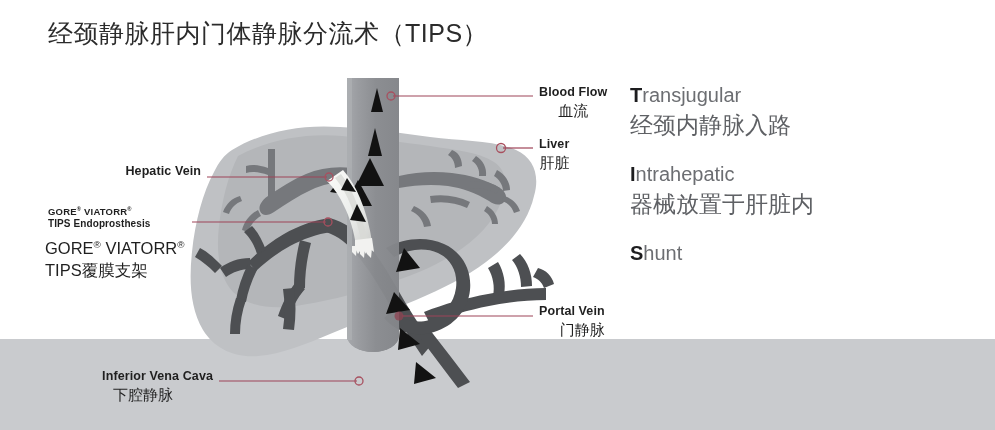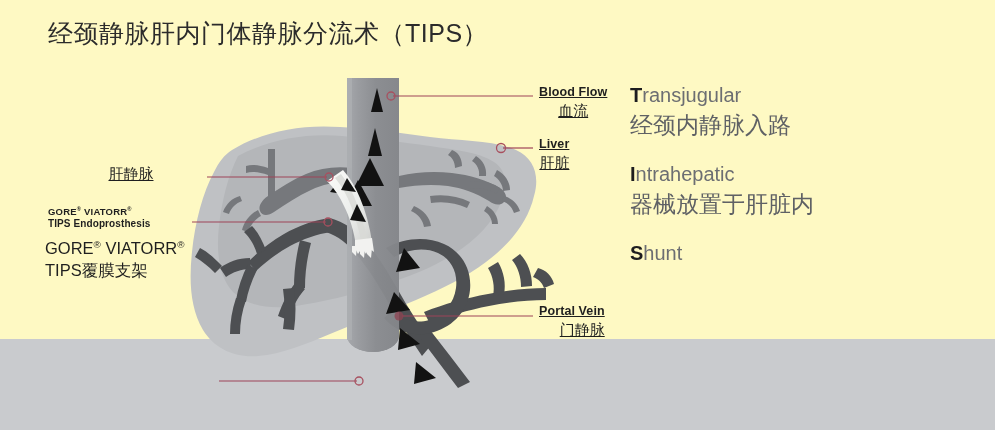--- a/index.html
+++ b/index.html
@@ -2,35 +2,35 @@
 <html><head>
 <meta charset="utf-8">
 <style>
   * { box-sizing: border-box; margin: 0; padding: 0; }
   html, body {
     width: 995px; height: 430px;
     background: #c9cbce;
     font-family: "Liberation Sans", "DejaVu Sans", sans-serif;
     overflow: hidden;
   }
-  #root { position: relative; width: 995px; height: 339px; background: #fef9c3; }
+  #root { position: relative; width: 995px; height: 339px; background: #ffffff; }
 
   
   .title {
     position: absolute; left: 48px; top: 17px;
     font-size: 25px; color: #2b2b2b; letter-spacing: 0.5px;
     white-space: nowrap;
   }
 
   
   .illus { position: absolute; left: 0; top: 0; width: 995px; height: 430px; }
   .illus svg { display: block; }
 
   
-  .anno { position: absolute; white-space: nowrap; color: #1f1f1f; text-decoration: underline; }
+  .anno { position: absolute; white-space: nowrap; color: #1f1f1f; }
   .anno .en { font-size: 12.5px; font-weight: bold; letter-spacing: .1px; line-height: 1.25; }
   .anno .zh { font-size: 15px; line-height: 1.3; }
   .anno.right { text-align: left; }
   .anno.left { text-align: right; }
 
   
   .gore-small { position: absolute; left: 48px; top: 206px; text-align: left; white-space: nowrap; color:#1f1f1f; }
   .gore-small .l1 { font-size: 9.5px; font-weight: bold; letter-spacing: .2px; }
   .gore-small .l2 { font-size: 10px; font-weight: bold; letter-spacing: .1px; margin-top: 1px; }
   .gore-big { position: absolute; left: 45px; top: 237px; text-align: left; white-space: nowrap; color:#1f1f1f; }
@@ -220,33 +220,37 @@
     <div class="en">Liver</div>
     <div class="zh" style="text-align:right;">肝脏</div>
   </div>
 
   <div class="anno right" style="left:539px; top:304px;">
     <div class="en">Portal Vein</div>
     <div class="zh" style="text-align:right;">门静脉</div>
   </div>
 
   <div class="anno left" style="left:61px; top:164px; width:140px;">
-    <div class="zh" style="text-align:center;">肝静脉</div>
+    <div class="en">Hepatic Vein</div>
   </div>
 
   <div class="gore-small">
     <div class="l1">GORE<sup>®</sup> VIATORR<sup>®</sup></div>
     <div class="l2">TIPS Endoprosthesis</div>
   </div>
 
   <div class="gore-big">
     <div class="b1">GORE<sup>®</sup> VIATORR<sup>®</sup></div>
     <div class="b2">TIPS覆膜支架</div>
   </div>
 
+  <div class="anno left" style="left:73px; top:369px; width:140px;">
+    <div class="en">Inferior Vena Cava</div>
+    <div class="zh" style="text-align:center;">下腔静脉</div>
+  </div>
 
   <div class="tips-col">
     <div class="tips-item">
       <div class="tips-en"><span class="cap">T</span><span>ransjugular</span></div>
       <div class="tips-zh">经颈内静脉入路</div>
     </div>
     <div class="tips-item">
       <div class="tips-en"><span class="cap">I</span><span>ntrahepatic</span></div>
       <div class="tips-zh">器械放置于肝脏内</div>
     </div>

